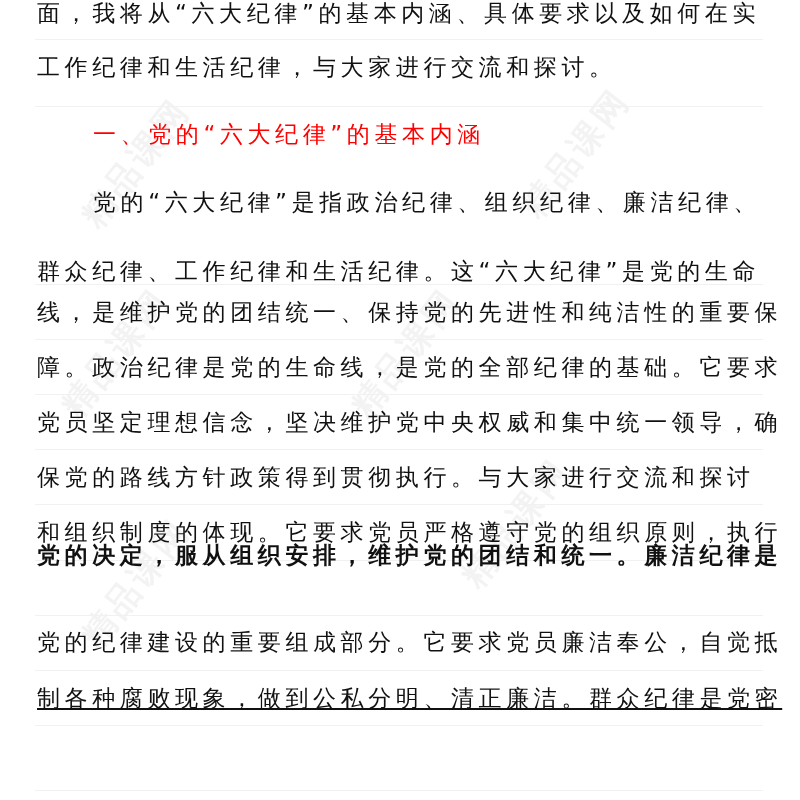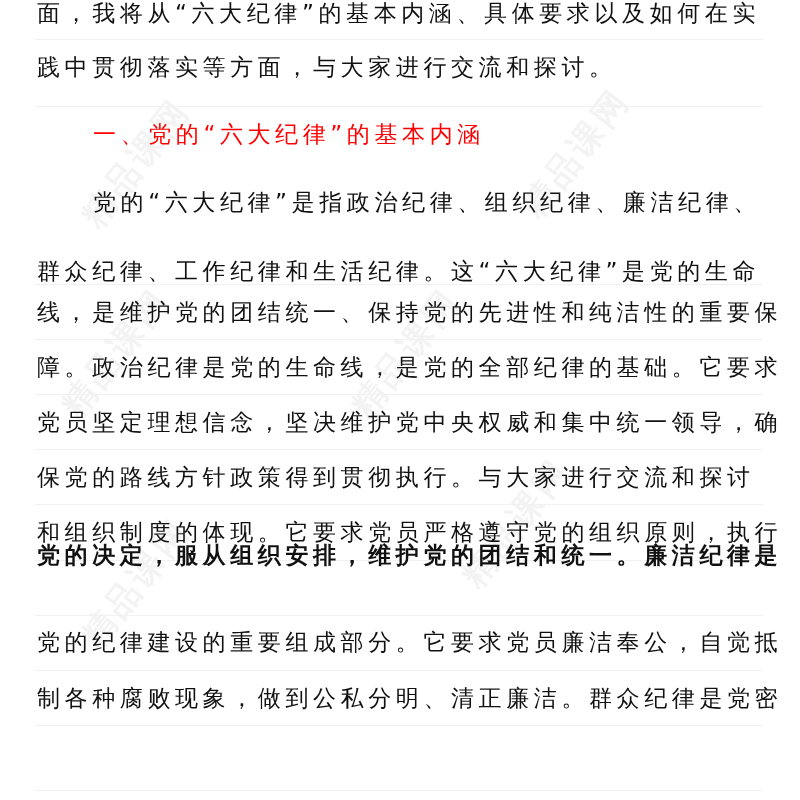--- a/index.html
+++ b/index.html
@@ -74,21 +74,21 @@
     <div class="watermark" style="left:60px; top:140px;">精品课网</div>
     <div class="watermark" style="left:500px; top:130px;">精品课网</div>
     <div class="watermark" style="left:40px; top:330px;">精品课网</div>
     <div class="watermark" style="left:330px; top:330px;">精品课网</div>
     <div class="watermark" style="left:60px; top:560px;">精品课网</div>
     <div class="watermark" style="left:440px; top:500px;">精品课网</div>
   </div>
 
   <div class="row" style="top:-2px;">面，我将从“六大纪律”的基本内涵、具体要求以及如何在实</div>
   <div class="sep" style="top:39px;"></div>
-  <div class="row" style="top:52px;">践中贯彻落实等方面，与大家进行交流和探讨。</div>
+  <div class="row" style="top:52px;">工作纪律和生活纪律，与大家进行交流和探讨。</div>
   <div class="sep" style="top:106px;"></div>
 
   <div class="row heading" style="top:119px;">一、党的“六大纪律”的基本内涵</div>
 
   <div class="row indent" style="top:187px;">党的“六大纪律”是指政治纪律、组织纪律、廉洁纪律、</div>
   <div class="row" style="top:256px;">群众纪律、工作纪律和生活纪律。这“六大纪律”是党的生命</div>
   <div class="sep" style="top:284px;"></div>
   <div class="row" style="top:297px;text-align:right;">线，是维护党的团结统一、保持党的先进性和纯洁性的重要保</div>
   <div class="sep" style="top:339px;"></div>
   <div class="row" style="top:352px;">障。政治纪律是党的生命线，是党的全部纪律的基础。它要求</div>
@@ -96,17 +96,17 @@
   <div class="row" style="top:407px;">党员坚定理想信念，坚决维护党中央权威和集中统一领导，确</div>
   <div class="sep" style="top:449px;"></div>
   <div class="row" style="top:462px;">保党的路线方针政策得到贯彻执行。与大家进行交流和探讨</div>
   <div class="sep" style="top:504px;"></div>
   <div class="row" style="top:517px;">和组织制度的体现。它要求党员严格遵守党的组织原则，执行</div>
   <div class="sep" style="top:560px;"></div>
   <div class="row" style="top:540px;font-weight:bold;">党的决定，服从组织安排，维护党的团结和统一。廉洁纪律是</div>
   <div class="sep" style="top:615px;"></div>
   <div class="row" style="top:627px;">党的纪律建设的重要组成部分。它要求党员廉洁奉公，自觉抵</div>
   <div class="sep" style="top:670px;"></div>
-  <div class="row" style="top:683px;">制各种腐败现象，做到公私分明、清正廉洁。群众纪律是党密</div>
+  <div class="row" style="top:683px;text-decoration:underline;">制各种腐败现象，做到公私分明、清正廉洁。群众纪律是党密</div>
   <div class="sep" style="top:725px;"></div>
   <div class="sep" style="top:790px;"></div>
 
 </div>
 
 </body></html>

